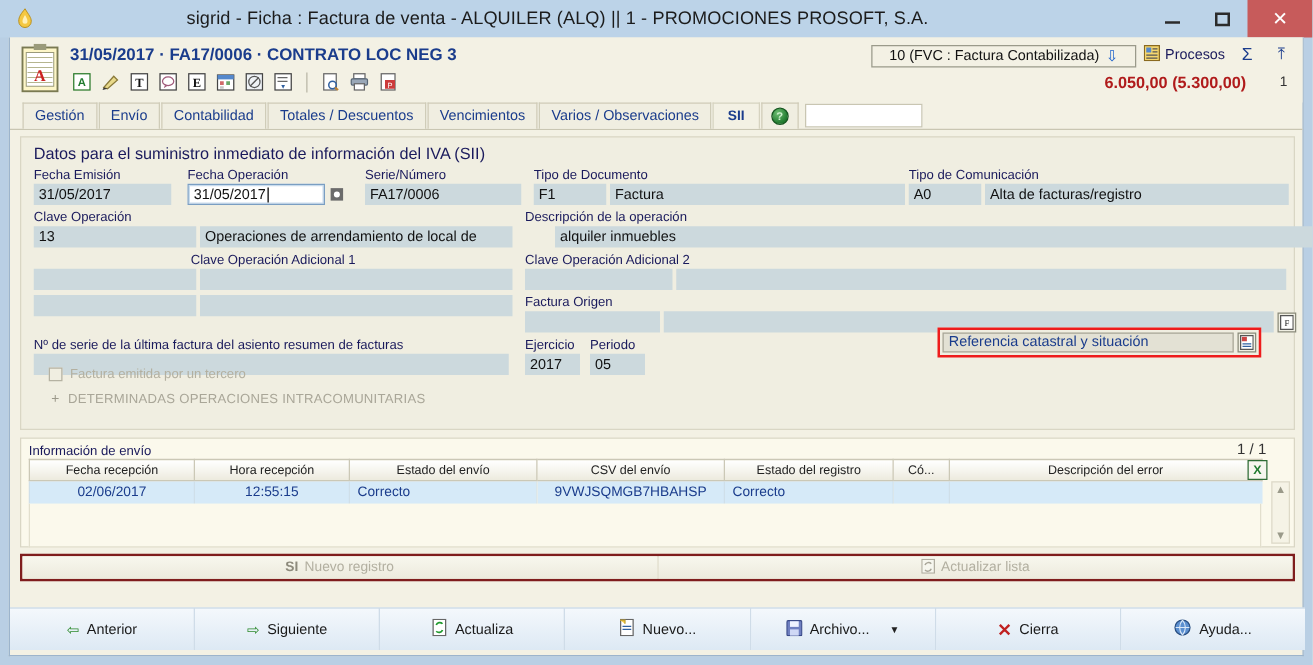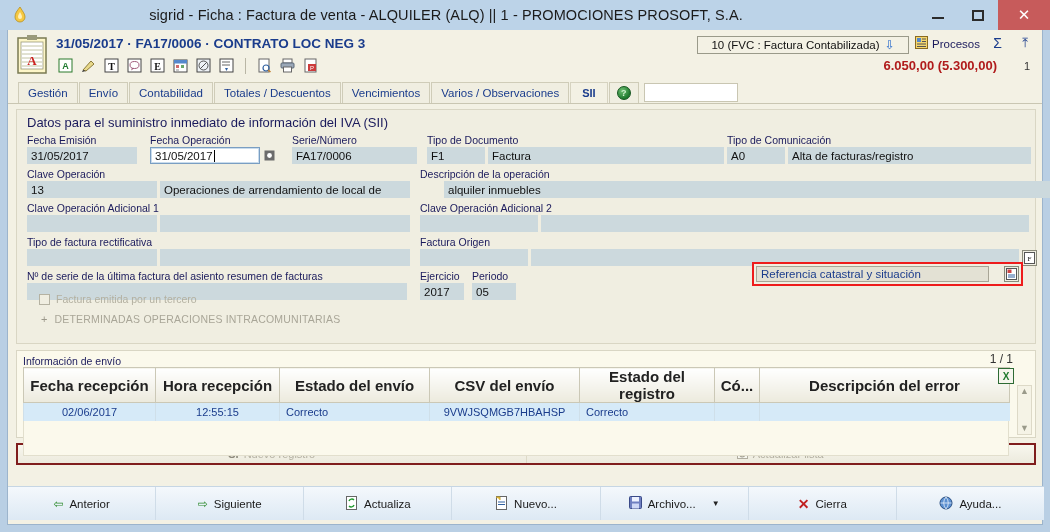--- a/index.html
+++ b/index.html
@@ -205,24 +205,24 @@
   }
   .chk-label { font-size: 10.5px; color: #b3b0a0; }
   .expander-row {
     position: absolute; left: 24px; top: 203px;
     display: flex; align-items: center; gap: 7px;
   }
   .plus-glyph { font-size: 11px; color: #9b988a; }
   .expander-label { font-size: 10.5px; color: #a9a698; letter-spacing: .2px; }
 
   .ref-catastral {
-    position: absolute; right: 12px; top: 152px;
+    position: absolute; right: 26px; top: 152px;
     border: 2px solid #ee1c1c;
     padding: 2px;
-    display: flex; align-items: center; gap: 15px;
+    display: flex; align-items: center; gap: 3px;
     background: #f0eee1;
   }
   .ref-input {
     width: 233px; height: 16px;
     background: #e3e1d4; border: 1px solid #a8a596;
     font-size: 11.5px; color: #1a3c8c;
     display: flex; align-items: center; padding: 0 4px;
   }
 
   
@@ -243,21 +243,21 @@
     font-size: 12px; color: #333; line-height: 16px;
   }
   table.grid {
     border-collapse: collapse;
     width: 986px; margin-left: 6px;
     table-layout: fixed;
   }
   table.grid th {
     background: linear-gradient(#ffffff, #eceadd);
     border: 1px solid #cbc8b6;
-    font-size: 15px; font-weight: bold; color: #222;
+    font-size: 10px; font-weight: normal; color: #222;
     height: 17px; padding: 0 2px; text-align: center;
   }
   table.grid td {
     background: #d6eaf8;
     border-left: 1px solid #cfdfe9;
     font-size: 11px; color: #1a3c8c;
     height: 18px; padding: 0 6px;
     text-align: center;
     white-space: nowrap; overflow: hidden;
   }
@@ -532,37 +532,36 @@
         <div class="row-inputs">
           <div class="fld-input" style="width:130px;">13</div>
           <div class="fld-input" style="width:250px;">Operaciones de arrendamiento de local de</div>
         </div>
       </div>
       <div class="fld" style="left:403px; top:58px;">
         <div class="fld-label">Descripción de la operación</div>
         <div class="fld-input" style="width:610px;margin-left:24px;">alquiler inmuebles</div>
       </div>
 
-      <div class="fld" style="left:10px; top:92px;">
+      <div class="fld" style="left:10px; top:92px;text-align:center;">
         <div class="fld-label">Clave Operación Adicional 1</div>
         <div class="row-inputs">
           <div class="fld-input" style="width:130px;"></div>
           <div class="fld-input" style="width:250px;"></div>
         </div>
       </div>
       <div class="fld" style="left:403px; top:92px;">
         <div class="fld-label">Clave Operación Adicional 2</div>
         <div class="row-inputs">
           <div class="fld-input" style="width:118px;"></div>
           <div class="fld-input" style="width:488px;"></div>
         </div>
       </div>
 
       <div class="fld" style="left:10px; top:126px;">
-        <div class="fld-label">Tipo de factura rectificativa</div>
         <div class="row-inputs">
           <div class="fld-input" style="width:130px;"></div>
           <div class="fld-input" style="width:250px;"></div>
         </div>
       </div>
       <div class="fld" style="left:403px; top:126px;">
         <div class="fld-label">Factura Origen</div>
         <div class="row-inputs">
           <div class="fld-input" style="width:108px;"></div>
           <div class="fld-input" style="width:488px;"></div>

